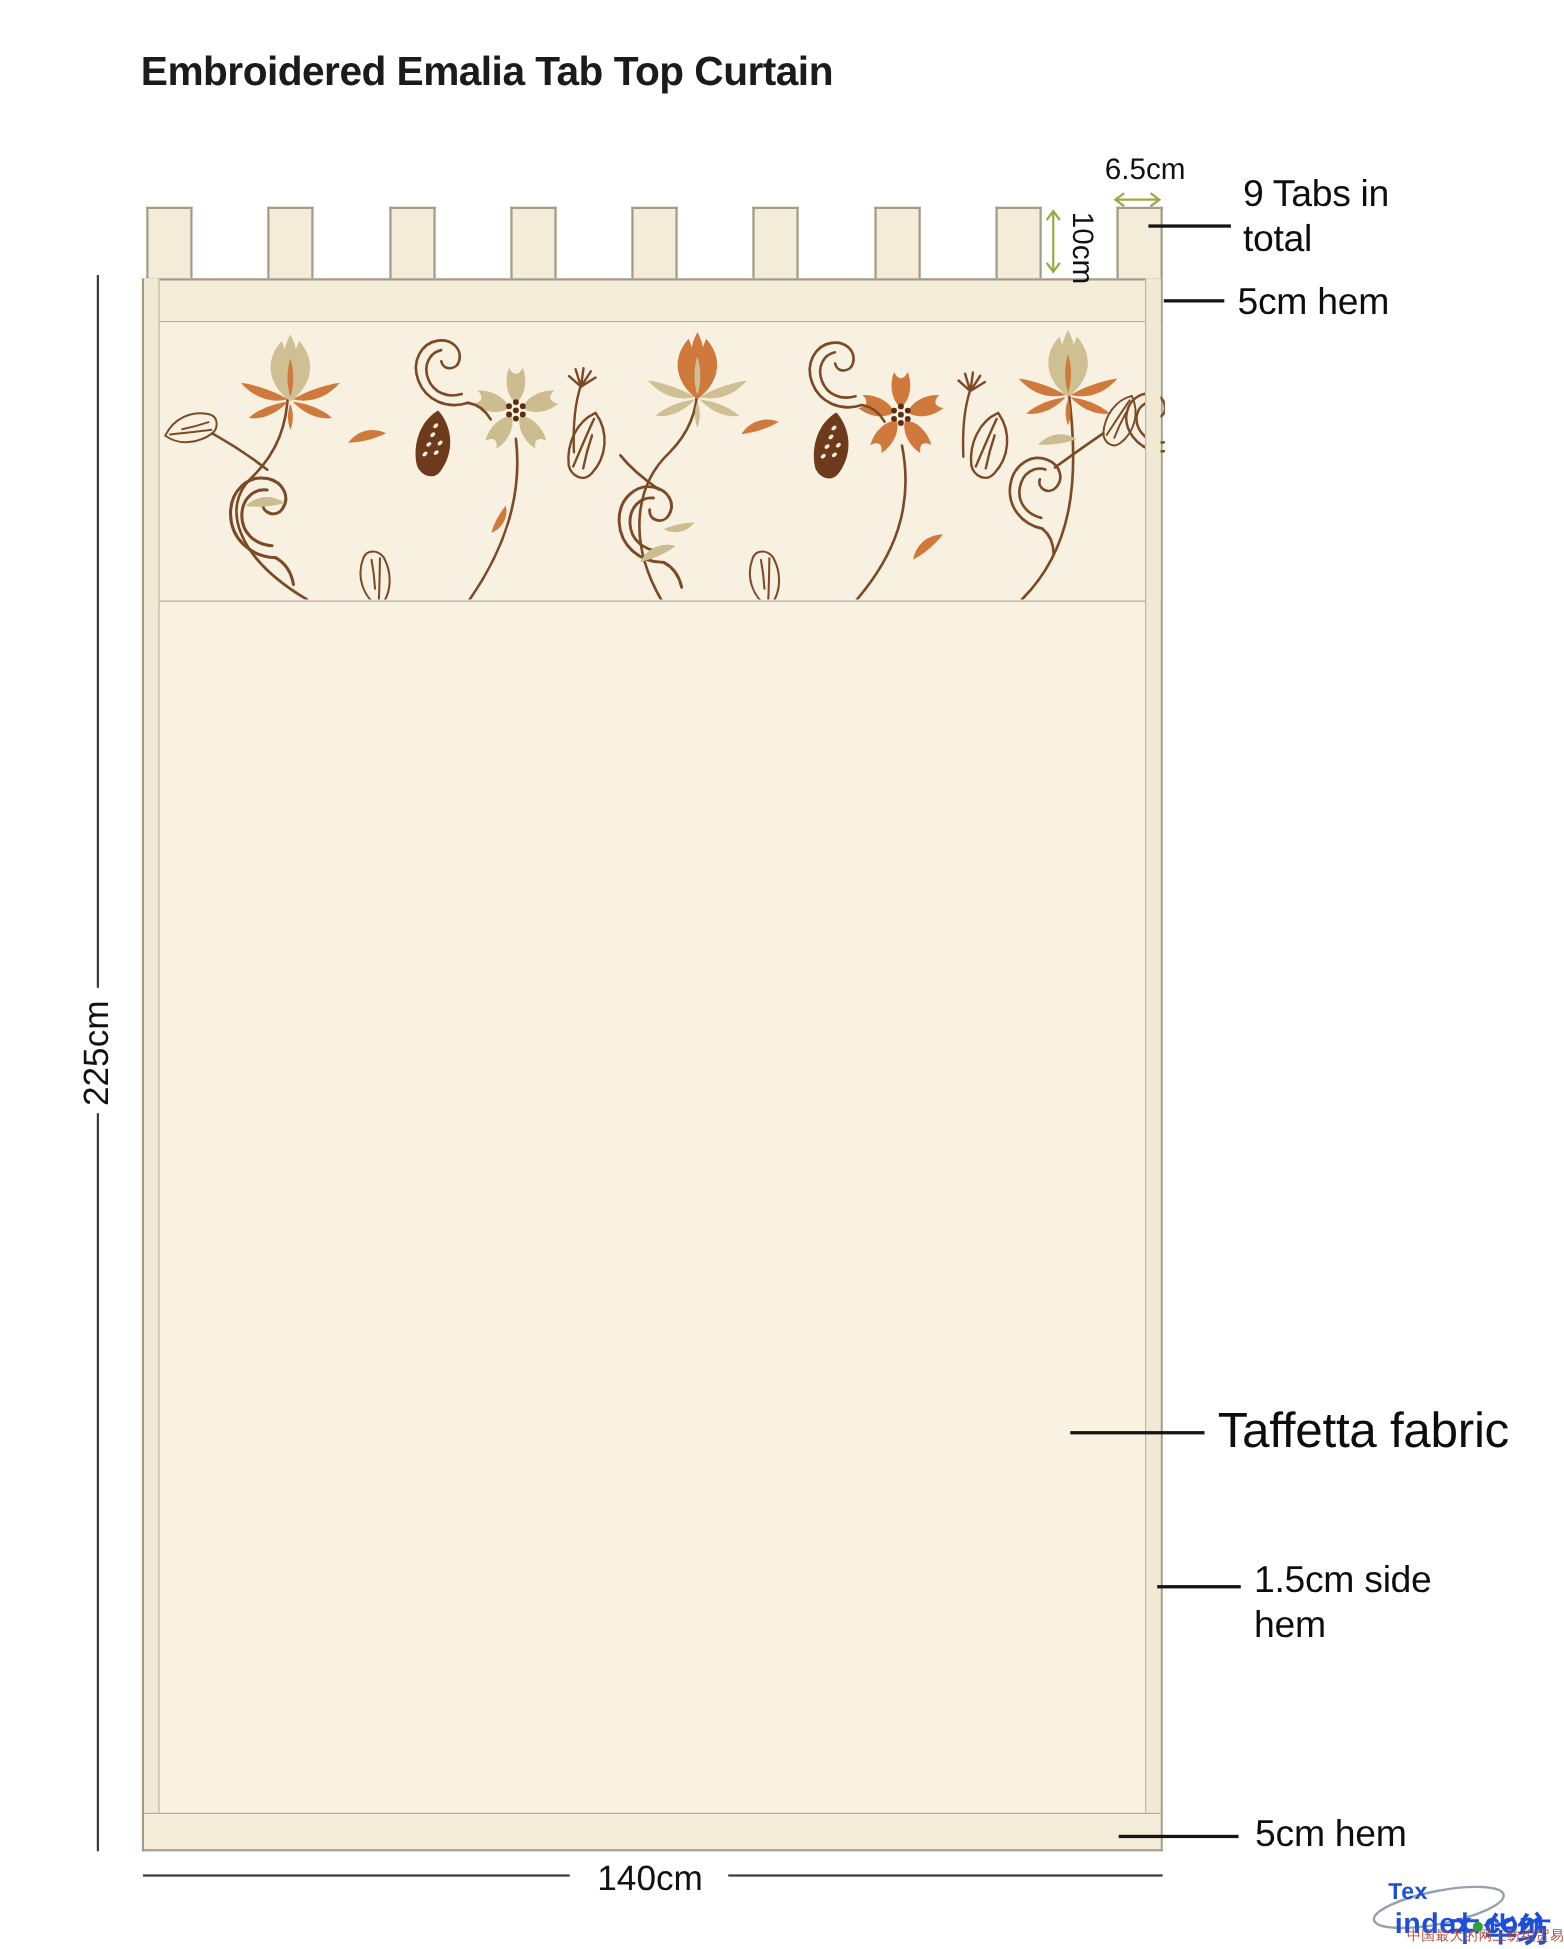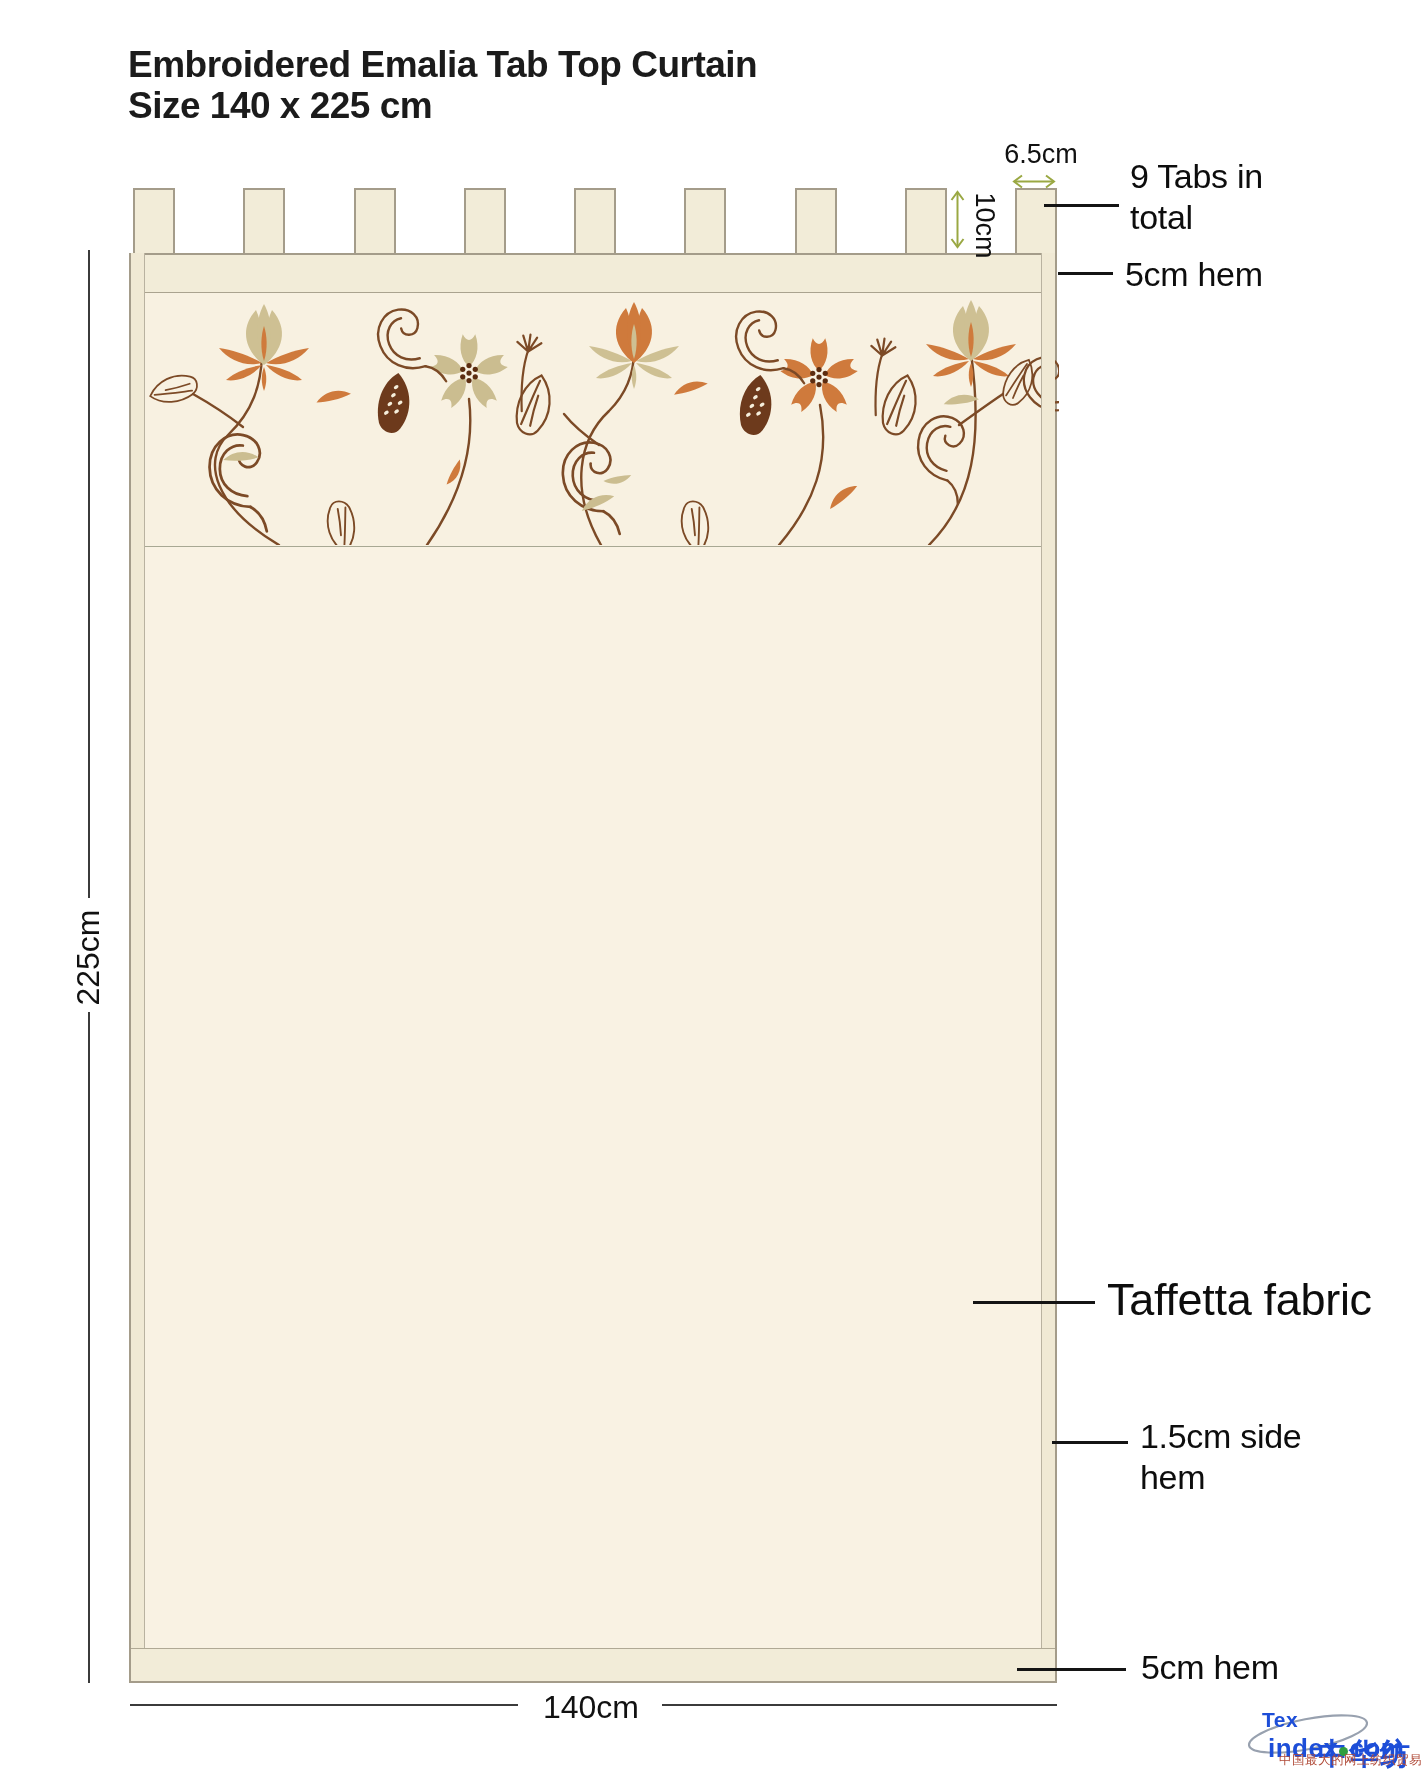--- a/index.html
+++ b/index.html
@@ -47,21 +47,20 @@
   .logo-cn{left:1318px;top:1710px;font-size:30px;letter-spacing:1px;margin-top:24px;}
   .logo-row2{left:1268px;top:1733px;font-size:26px;letter-spacing:0.5px;}
   .logo-dot{display:inline-block;width:9px;height:9px;border-radius:50%;background:#2f9e3f;margin:0 1px 1px 1px;}
   .logo-tagline{left:1247px;top:1752px;font-size:12.5px;color:#b04a38;letter-spacing:0.5px;white-space:nowrap;margin-left:32px;}
 </style>
 </head>
 <body>
 
 <div class="abs title">
   <div>Embroidered Emalia Tab Top Curtain</div>
-  <div>Size 140 x 225 cm</div>
 </div>
 
 <div class="abs curtain">
 
   <div>
       <div class="tab" style="left: 2px;"></div>
       <div class="tab" style="left: 112.25px;"></div>
       <div class="tab" style="left: 222.5px;"></div>
       <div class="tab" style="left: 332.75px;"></div>
       <div class="tab" style="left: 443px;"></div>

